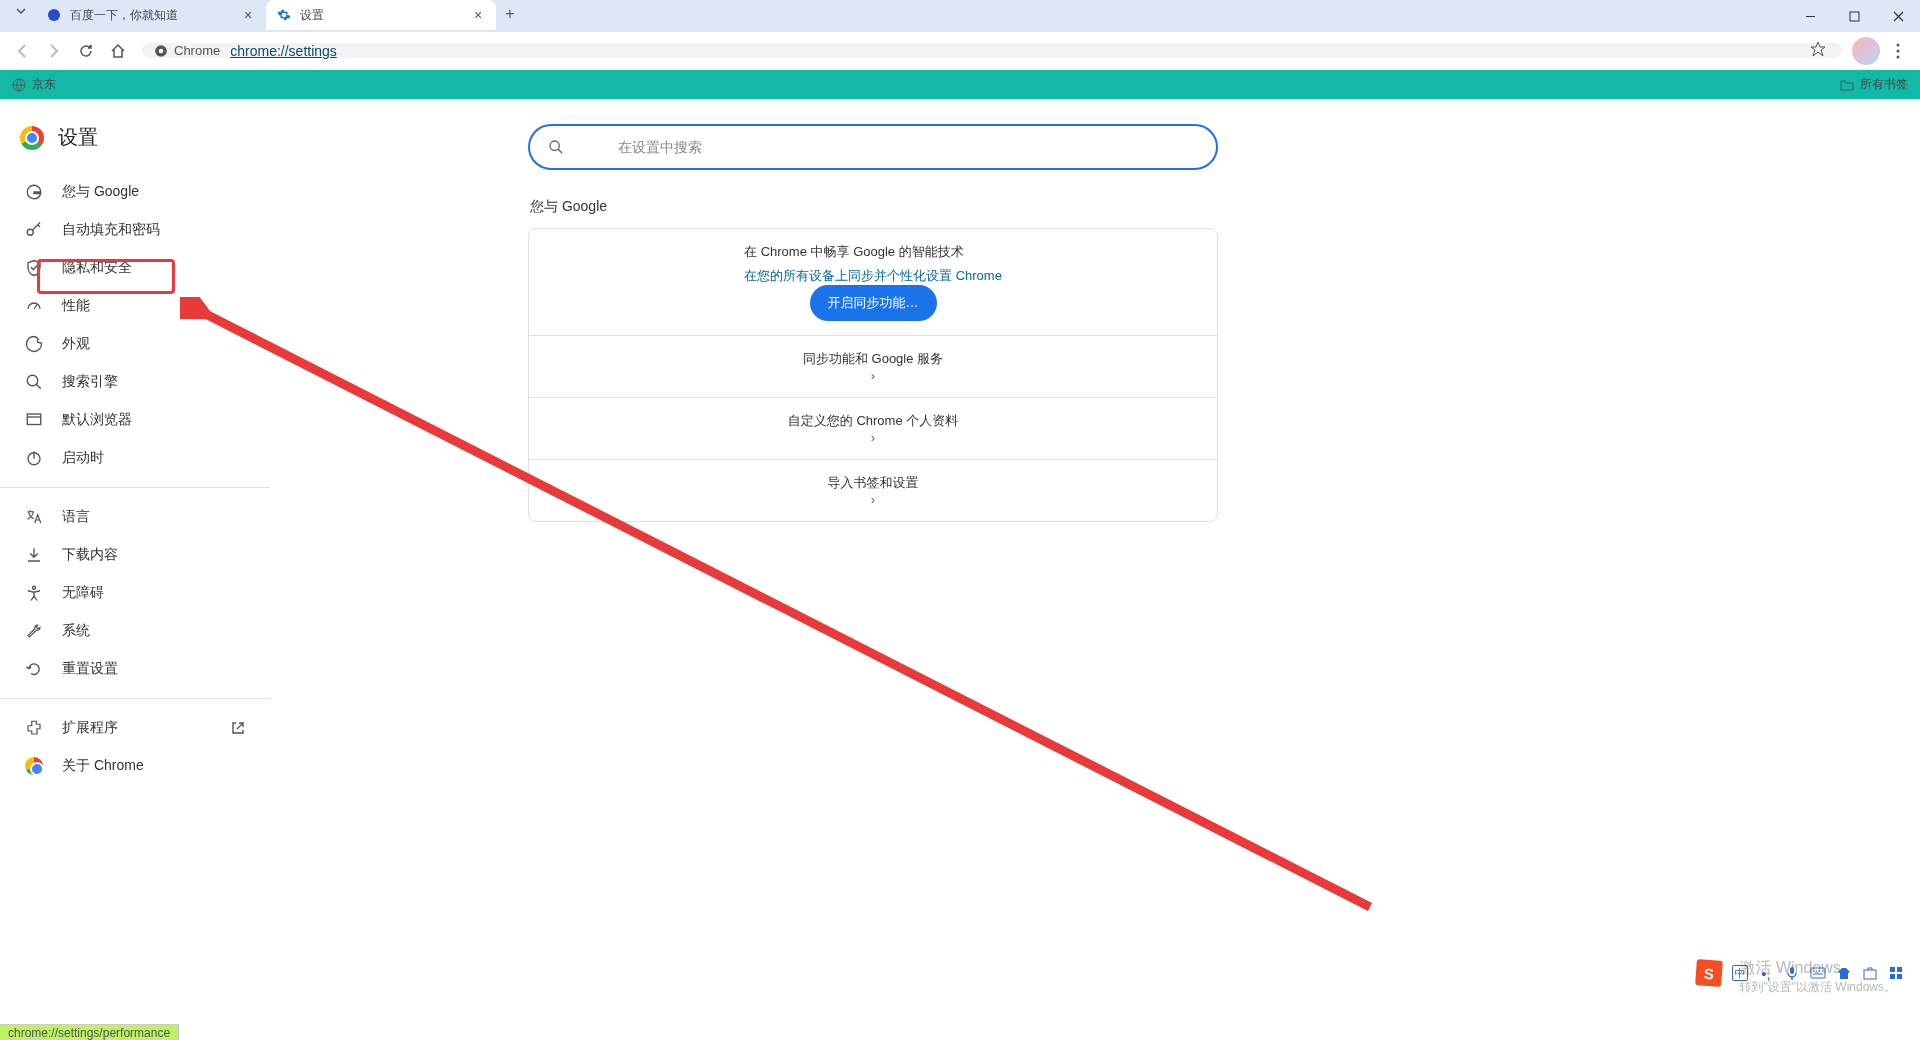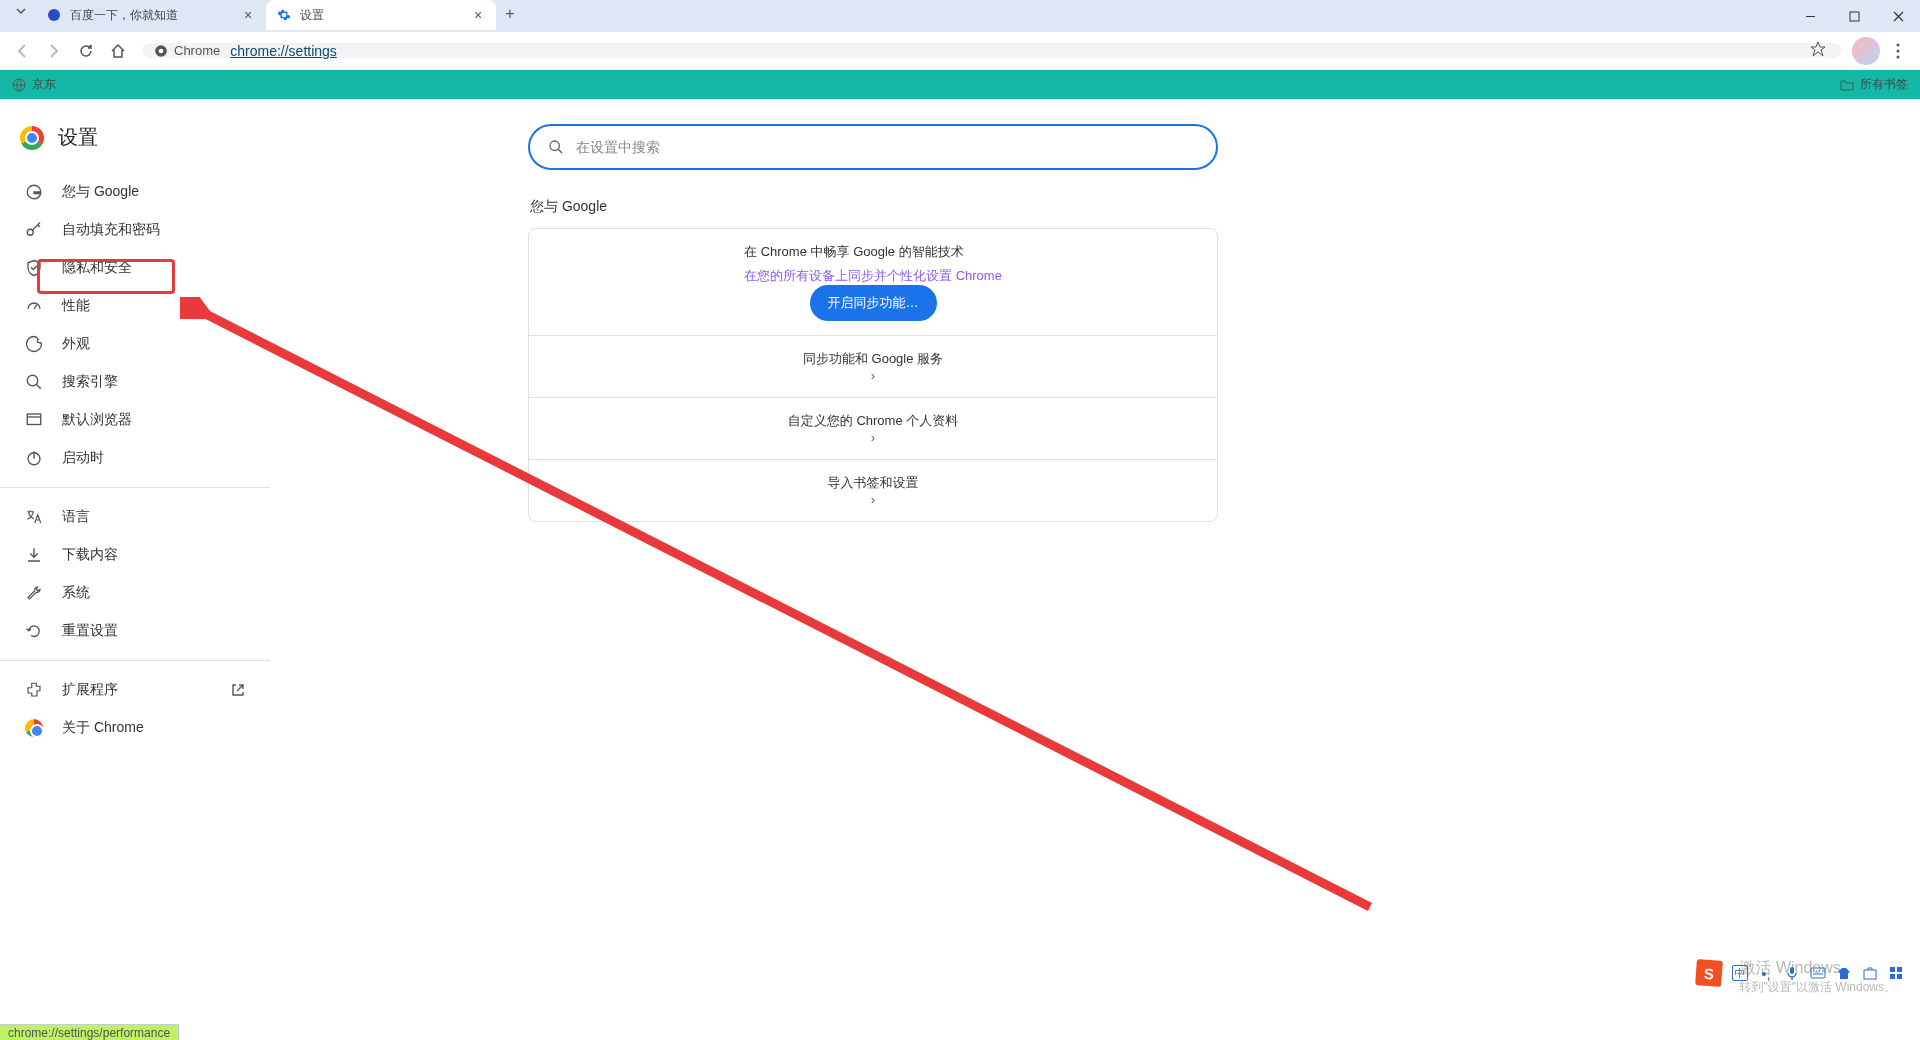--- a/index.html
+++ b/index.html
@@ -45,21 +45,21 @@
     .nav-divider { height: 1px; background: #e0e0e0; margin: 10px 0; }
     .ext-icon { width: 16px; height: 16px; display: inline-flex; align-items: center; justify-content: center; color: #555; margin-left: auto; }
 
     
     .highlight-box { position: absolute; border: 3px solid #e83a3a; border-radius: 4px; left: 37px; top: 259px; width: 138px; height: 35px; pointer-events: none; z-index: 100; }
 
     
     .main { flex: 1; padding-top: 24px; }
     .content-wrap { width: 690px; margin-left: 258px; }
     .search-wrap { width: 690px; height: 46px; border: 2px solid #1a73e8; border-radius: 23px; display: flex; align-items: center; padding: 0 18px; gap: 12px; margin-bottom: 28px; }
-    .search-wrap input { border: none; outline: none; flex: 1; font-size: 14px; background: transparent; }
+    .search-wrap input { border: none; outline: none; flex: 1; font-size: 14px; background: transparent; margin-left: 42px; }
     .search-wrap input::placeholder { color: #888; }
     .section-label { font-size: 14px; color: #333; margin-bottom: 12px; padding-left: 2px; }
     .card { border: 1px solid #e0e0e0; border-radius: 8px; }
     .card-row { display: flex; align-items: center; padding: 14px 20px; font-size: 13px; color: #333; border-top: 1px solid #e0e0e0; justify-content: space-between; flex-direction: column; }
     .card-row:first-child { border-top: none; }
     .sync-row-text { display: flex; flex-direction: column; gap: 6px; font-size: 13px; }
     .sync-btn { background: #1a73e8; color: #fff; border: none; border-radius: 18px; padding: 9px 18px; font-size: 13px; cursor: pointer; }
     .chevron { color: #5f6368; }
 
     
@@ -279,20 +279,29 @@
       <span class="nav-icon">
           <svg width="18" height="18" viewBox="0 0 24 24">
             <path d="M12 3 V15 M7 10 L12 15 L17 10 M4 20 H20" stroke="#555" fill="none" stroke-width="1.8"></path>
           </svg>
         </span>
       <span>下载内容</span>
     </div>
     <div class="nav-item">
       <span class="nav-icon">
           <svg width="18" height="18" viewBox="0 0 24 24">
+            <circle cx="12" cy="5" r="2" stroke="#555" fill="none" stroke-width="1.8"></circle>
+            <path d="M4 9 L12 11 L20 9 M12 11 V16 M12 16 L8 22 M12 16 L16 22" stroke="#555" fill="none" stroke-width="1.8"></path>
+          </svg>
+        </span>
+      <span>无障碍</span>
+    </div>
+    <div class="nav-item">
+      <span class="nav-icon">
+          <svg width="18" height="18" viewBox="0 0 24 24">
             <path d="M20 7 A4 4 0 0 1 15 11 L6 20 L4 18 L13 9 A4 4 0 0 1 17 4 L15 7 L17 9 Z" stroke="#555" fill="none" stroke-width="1.6"></path>
           </svg>
         </span>
       <span>系统</span>
     </div>
     <div class="nav-item">
       <span class="nav-icon">
           <svg width="18" height="18" viewBox="0 0 24 24">
             <path d="M5 12 A7 7 0 1 1 8 18 M5 12 L2 9 M5 12 L8 9" stroke="#555" fill="none" stroke-width="1.8"></path>
           </svg>
@@ -328,21 +337,21 @@
             <circle cx="10" cy="10" r="7" stroke="#5f6368" fill="none" stroke-width="2"></circle>
             <path d="M15 15 L21 21" stroke="#5f6368" stroke-width="2"></path>
           </svg>
         <input type="text" placeholder="在设置中搜索" style="">
       </div>
       <div class="section-label">您与 Google</div>
       <div class="card">
         <div class="card-row">
           <div class="sync-row-text">
             <span>在 Chrome 中畅享 Google 的智能技术</span>
-            <span style="color:#8b5cf6">在您的所有设备上同步并个性化设置 Chrome</span>
+            <span style="color:#0369a1">在您的所有设备上同步并个性化设置 Chrome</span>
           </div>
           <button class="sync-btn">开启同步功能…</button>
         </div>
         <div class="card-row">
           <span>同步功能和 Google 服务</span>
           <span class="chevron">›</span>
         </div>
         <div class="card-row">
           <span>自定义您的 Chrome 个人资料</span>
           <span class="chevron">›</span>

